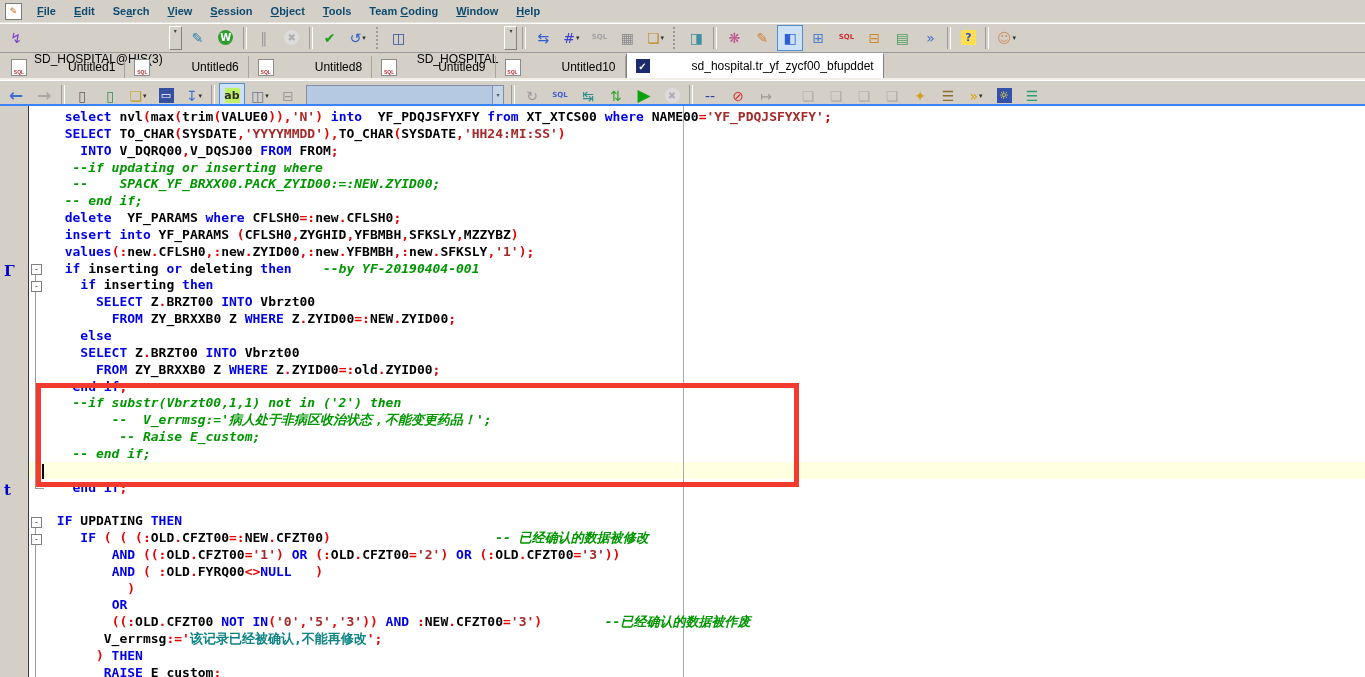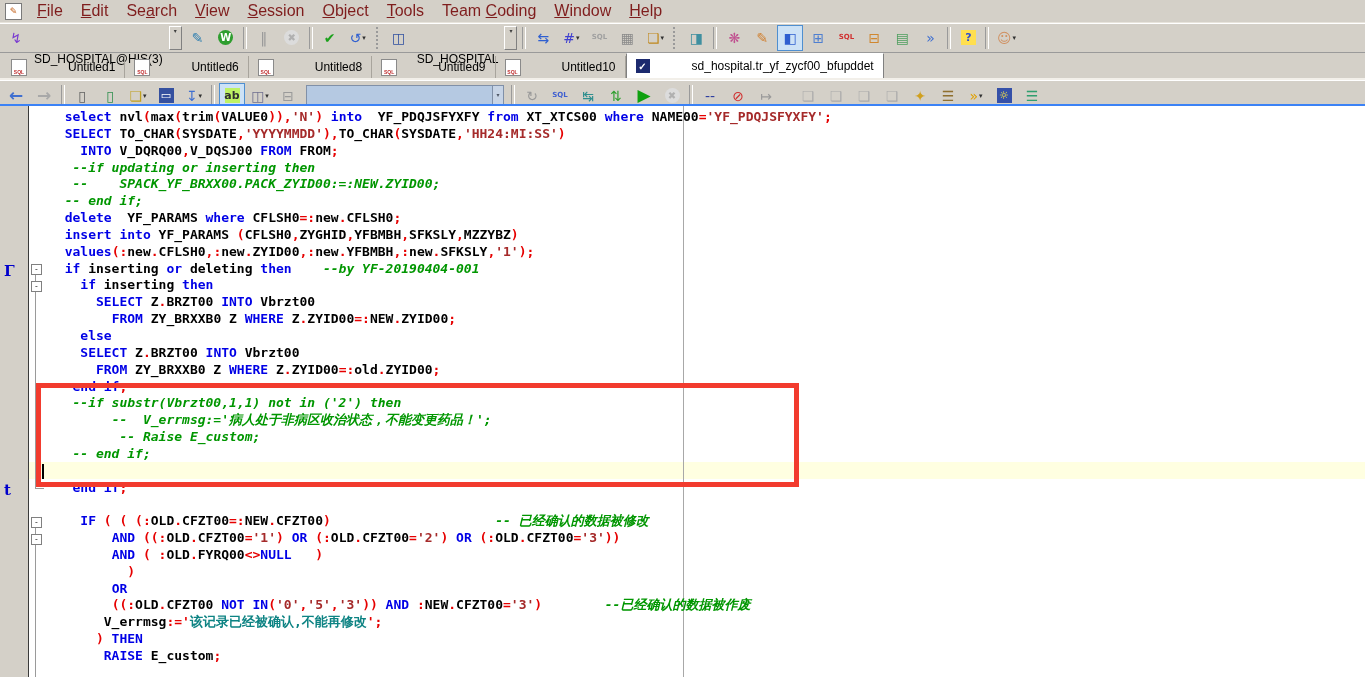--- a/index.html
+++ b/index.html
@@ -7,21 +7,21 @@
        font-family:"Liberation Sans",sans-serif;-webkit-font-smoothing:none;}
   #app{position:relative;width:1365px;height:677px;background:#d4d0c8;}
 
   
   #menubar{height:22px;display:flex;align-items:center;padding-left:2px;
            border-bottom:1px solid #e8e4dc;}
   #app-icon{width:15px;height:15px;margin:0 6px 0 3px;background:#fff;
             border:1px solid #7a7a7a;display:inline-flex;align-items:center;
             justify-content:center;font-size:9px;color:#c05a10;}
   .menu-items{display:flex;}
-  .menu-item{font-size:16px;color:#7f1d1d;padding:2px 9px;cursor:default;}
+  .menu-item{font-size:11px;color:#0c4a6e;padding:2px 9px;cursor:default;font-weight:bold;}
   .menu-item u{text-decoration:underline;}
 
   
   .toolbar{display:flex;align-items:center;padding:1px 2px;}
   #toolbar1{height:27px;border-bottom:1px solid #9a9a9a;box-shadow:0 1px 0 #ffffff inset;}
   #toolbar2{height:27px;border-top:1px solid #fff;}
   .tb-btn{width:24px;height:24px;display:inline-flex;align-items:center;justify-content:center;
           border:1px solid transparent;margin:0 1px;cursor:default;}
   .tb-btn.sel{background:#cde2f6;border:1px solid #4f8fd0;}
   .tb-btn .ic{font-size:14px;line-height:1;font-family:"DejaVu Sans",sans-serif;}
@@ -332,41 +332,42 @@
       </span>
     </div>
 
   <div id="editor">
     <div id="cur-line" style="top: 356.35px;"></div>
     <div id="margin-line" style="left: 683px;"></div>
     <div id="code-lines">
         <div class="cl">  <span class="tk-k">select</span><span class="tk-i"> nvl</span><span class="tk-y">(</span><span class="tk-i">max</span><span class="tk-y">(</span><span class="tk-i">trim</span><span class="tk-y">(</span><span class="tk-i">VALUE0</span><span class="tk-y">)),</span><span class="tk-s">'N'</span><span class="tk-y">)</span><span class="tk-k"> into</span><span class="tk-i">  YF_PDQJSFYXFY </span><span class="tk-k">from</span><span class="tk-i"> XT_XTCS00 </span><span class="tk-k">where</span><span class="tk-i"> NAME00</span><span class="tk-y">=</span><span class="tk-s">'YF_PDQJSFYXFY'</span><span class="tk-y">;</span></div>
         <div class="cl">  <span class="tk-k">SELECT</span><span class="tk-i"> TO_CHAR</span><span class="tk-y">(</span><span class="tk-i">SYSDATE</span><span class="tk-y">,</span><span class="tk-s">'YYYYMMDD'</span><span class="tk-y">),</span><span class="tk-i">TO_CHAR</span><span class="tk-y">(</span><span class="tk-i">SYSDATE</span><span class="tk-y">,</span><span class="tk-s">'HH24:MI:SS'</span><span class="tk-y">)</span></div>
         <div class="cl">    <span class="tk-k">INTO</span><span class="tk-i"> V_DQRQ00</span><span class="tk-y">,</span><span class="tk-i">V_DQSJ00 </span><span class="tk-k">FROM</span><span class="tk-i"> FROM</span><span class="tk-y">;</span></div>
-        <div class="cl">   <span class="tk-c">--if updating or inserting then</span></div>
+        <div class="cl">   <span class="tk-c">--if updating or inserting where</span></div>
         <div class="cl">   <span class="tk-c">--    SPACK_YF_BRXX00.PACK_ZYID00:=:NEW.ZYID00;</span></div>
         <div class="cl">  <span class="tk-c">-- end if;</span></div>
         <div class="cl">  <span class="tk-k">delete</span><span class="tk-i">  YF_PARAMS </span><span class="tk-k">where</span><span class="tk-i"> CFLSH0</span><span class="tk-y">=:</span><span class="tk-i">new</span><span class="tk-y">.</span><span class="tk-i">CFLSH0</span><span class="tk-y">;</span></div>
         <div class="cl">  <span class="tk-k">insert into</span><span class="tk-i"> YF_PARAMS </span><span class="tk-y">(</span><span class="tk-i">CFLSH0</span><span class="tk-y">,</span><span class="tk-i">ZYGHID</span><span class="tk-y">,</span><span class="tk-i">YFBMBH</span><span class="tk-y">,</span><span class="tk-i">SFKSLY</span><span class="tk-y">,</span><span class="tk-i">MZZYBZ</span><span class="tk-y">)</span></div>
         <div class="cl">  <span class="tk-k">values</span><span class="tk-y">(:</span><span class="tk-i">new</span><span class="tk-y">.</span><span class="tk-i">CFLSH0</span><span class="tk-y">,:</span><span class="tk-i">new</span><span class="tk-y">.</span><span class="tk-i">ZYID00</span><span class="tk-y">,:</span><span class="tk-i">new</span><span class="tk-y">.</span><span class="tk-i">YFBMBH</span><span class="tk-y">,:</span><span class="tk-i">new</span><span class="tk-y">.</span><span class="tk-i">SFKSLY</span><span class="tk-y">,</span><span class="tk-s">'1'</span><span class="tk-y">);</span></div>
         <div class="cl">  <span class="tk-k">if</span><span class="tk-i"> inserting </span><span class="tk-k">or</span><span class="tk-i"> deleting </span><span class="tk-k">then</span><span class="tk-c">    --by YF-20190404-001</span></div>
         <div class="cl">    <span class="tk-k">if</span><span class="tk-i"> inserting </span><span class="tk-k">then</span></div>
         <div class="cl">      <span class="tk-k">SELECT</span><span class="tk-i"> Z</span><span class="tk-y">.</span><span class="tk-i">BRZT00 </span><span class="tk-k">INTO</span><span class="tk-i"> Vbrzt00</span></div>
         <div class="cl">        <span class="tk-k">FROM</span><span class="tk-i"> ZY_BRXXB0 Z </span><span class="tk-k">WHERE</span><span class="tk-i"> Z</span><span class="tk-y">.</span><span class="tk-i">ZYID00</span><span class="tk-y">=:</span><span class="tk-i">NEW</span><span class="tk-y">.</span><span class="tk-i">ZYID00</span><span class="tk-y">;</span></div>
         <div class="cl">    <span class="tk-k">else</span></div>
         <div class="cl">    <span class="tk-k">SELECT</span><span class="tk-i"> Z</span><span class="tk-y">.</span><span class="tk-i">BRZT00 </span><span class="tk-k">INTO</span><span class="tk-i"> Vbrzt00</span></div>
         <div class="cl">      <span class="tk-k">FROM</span><span class="tk-i"> ZY_BRXXB0 Z </span><span class="tk-k">WHERE</span><span class="tk-i"> Z</span><span class="tk-y">.</span><span class="tk-i">ZYID00</span><span class="tk-y">=:</span><span class="tk-i">old</span><span class="tk-y">.</span><span class="tk-i">ZYID00</span><span class="tk-y">;</span></div>
         <div class="cl">   <span class="tk-k">end if</span><span class="tk-y">;</span></div>
         <div class="cl">   <span class="tk-c">--if substr(Vbrzt00,1,1) not in ('2') then</span></div>
         <div class="cl">        <span class="tk-c">--  V_errmsg:='病人处于非病区收治状态，不能变更药品！';</span></div>
         <div class="cl">         <span class="tk-c">-- Raise E_custom;</span></div>
         <div class="cl">   <span class="tk-c">-- end if;</span></div>
         <div class="cl"></div>
         <div class="cl">   <span class="tk-k">end if</span><span class="tk-y">;</span></div>
         <div class="cl"></div>
+        <div class="cl"> <span class="tk-k">IF</span><span class="tk-i"> UPDATING </span><span class="tk-k">THEN</span></div>
         <div class="cl">    <span class="tk-k">IF</span><span class="tk-y"> ( ( (:</span><span class="tk-i">OLD</span><span class="tk-y">.</span><span class="tk-i">CFZT00</span><span class="tk-y">=:</span><span class="tk-i">NEW</span><span class="tk-y">.</span><span class="tk-i">CFZT00</span><span class="tk-y">)</span><span class="tk-c">                     -- 已经确认的数据被修改</span></div>
         <div class="cl">        <span class="tk-k">AND</span><span class="tk-y"> ((:</span><span class="tk-i">OLD</span><span class="tk-y">.</span><span class="tk-i">CFZT00</span><span class="tk-y">=</span><span class="tk-s">'1'</span><span class="tk-y">)</span><span class="tk-k"> OR</span><span class="tk-y"> (:</span><span class="tk-i">OLD</span><span class="tk-y">.</span><span class="tk-i">CFZT00</span><span class="tk-y">=</span><span class="tk-s">'2'</span><span class="tk-y">)</span><span class="tk-k"> OR</span><span class="tk-y"> (:</span><span class="tk-i">OLD</span><span class="tk-y">.</span><span class="tk-i">CFZT00</span><span class="tk-y">=</span><span class="tk-s">'3'</span><span class="tk-y">))</span></div>
         <div class="cl">        <span class="tk-k">AND</span><span class="tk-y"> ( :</span><span class="tk-i">OLD</span><span class="tk-y">.</span><span class="tk-i">FYRQ00</span><span class="tk-y">&lt;&gt;</span><span class="tk-k">NULL</span><span class="tk-y">   )</span></div>
         <div class="cl">          <span class="tk-y">)</span></div>
         <div class="cl">        <span class="tk-k">OR</span></div>
         <div class="cl">        <span class="tk-y">((:</span><span class="tk-i">OLD</span><span class="tk-y">.</span><span class="tk-i">CFZT00 </span><span class="tk-k">NOT IN</span><span class="tk-y">(</span><span class="tk-s">'0'</span><span class="tk-y">,</span><span class="tk-s">'5'</span><span class="tk-y">,</span><span class="tk-s">'3'</span><span class="tk-y">))</span><span class="tk-k"> AND</span><span class="tk-y"> :</span><span class="tk-i">NEW</span><span class="tk-y">.</span><span class="tk-i">CFZT00</span><span class="tk-y">=</span><span class="tk-s">'3'</span><span class="tk-y">)</span><span class="tk-c">        --已经确认的数据被作废</span></div>
         <div class="cl">       <span class="tk-i">V_errmsg</span><span class="tk-y">:=</span><span class="tk-q">'</span><span class="tk-z">该记录已经被确认,不能再修改</span><span class="tk-q">'</span><span class="tk-y">;</span></div>
         <div class="cl">      <span class="tk-y">)</span><span class="tk-k"> THEN</span></div>
         <div class="cl">       <span class="tk-k">RAISE</span><span class="tk-i"> E_custom</span><span class="tk-y">;</span></div>
       </div>

